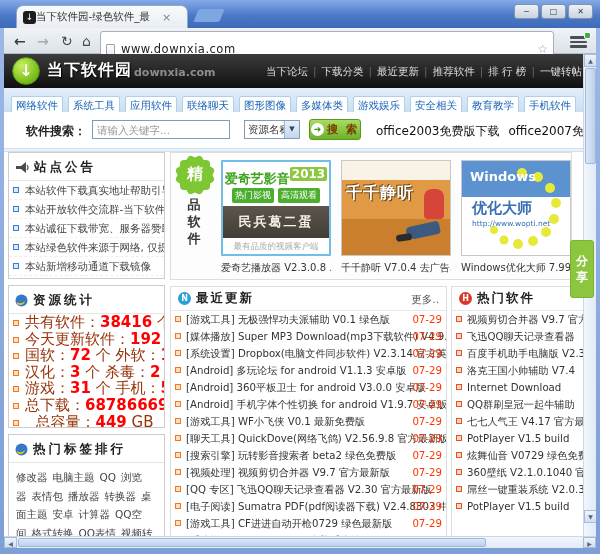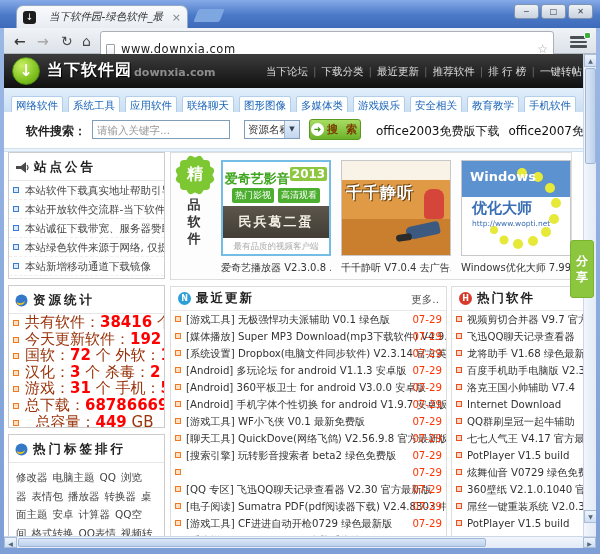--- a/index.html
+++ b/index.html
@@ -10,22 +10,22 @@
 
   
   .titlebar { position:absolute; left:0; top:0; width:600px; height:28px;
               background:linear-gradient(#86aae7,#4a79c7 55%,#3e6bb9); }
   .tab { position:absolute; left:16px; top:5px; width:172px; height:23px;
          background:linear-gradient(#f8fafc,#e9edf2); border:1px solid #8fa;
          border:1px solid #93a9c8; border-bottom:none; border-radius:7px 7px 0 0;
          display:flex; align-items:center; padding:0 6px; }
   .favicon { width:13px; height:13px; background:#1d1d1d; border-radius:3px; color:#fff;
              font-size:9px; line-height:13px; text-align:center; flex:0 0 13px; }
-  .tabtitle { font-size:10.5px; color:#333; margin-left:13px; white-space:nowrap;
-              overflow:hidden; width:122px;font-style:italic; }
+  .tabtitle { font-size:10.5px; color:#333; margin-left:0; white-space:nowrap;
+              overflow:hidden; width:122px; }
   .tabclose { font-size:11px; color:#7e8690; margin-left:4px; cursor:default; }
   .newtab { position:absolute; left:196px; top:9px; width:26px; height:13px;
             background:#7ea6e0; border-radius:2px; transform:skewX(-22deg); }
   .winbtns { position:absolute; right:7px; top:4px; display:flex; gap:2px; }
   .winbtn { width:25px; height:15px; background:linear-gradient(#eef2f6,#c9d2de);
             border:1px solid #8094b0; border-radius:3px; font-size:8px; color:#33404f;
             text-align:center; line-height:13px; }
   .toolbar { position:absolute; left:4px; top:28px; width:592px; height:26px;
              background:linear-gradient(#f0f3f7,#dce2e9); border-bottom:1px solid #b2bac4; }
   .navico { position:absolute; top:5px; font-size:14px; line-height:16px; }
@@ -482,20 +482,21 @@
           </div>
 
           <div class="row">
             <span class="bul bul-or"></span>
             <a href="#">[搜索引擎] 玩转影音搜索者 beta2 绿色免费版</a>
             <span class="rdate">07-29</span>
           </div>
 
           <div class="row">
             <span class="bul bul-or"></span>
+            <a href="#">[视频处理] 视频剪切合并器 V9.7 官方最新版</a>
             <span class="rdate">07-29</span>
           </div>
 
           <div class="row">
             <span class="bul bul-or"></span>
             <a href="#">[QQ 专区] 飞迅QQ聊天记录查看器 V2.30 官方最新版</a>
             <span class="rdate">07-29</span>
           </div>
 
           <div class="row">
@@ -529,24 +530,20 @@
             <span class="bul bul-rd"></span>
             <a href="#">视频剪切合并器 V9.7 官方</a>
           </div>
 
           <div class="row">
             <span class="bul bul-rd"></span>
             <a href="#">飞迅QQ聊天记录查看器</a>
           </div>
 
 
-          <div class="row">
-            <span class="bul bul-rd"></span>
-            <a href="#">龙将助手 V1.68 绿色最新</a>
-          </div>
 
           <div class="row">
             <span class="bul bul-rd"></span>
             <a href="#">百度手机助手电脑版 V2.3</a>
           </div>
 
           <div class="row">
             <span class="bul bul-rd"></span>
             <a href="#">洛克王国小帅辅助 V7.4</a>
           </div>

